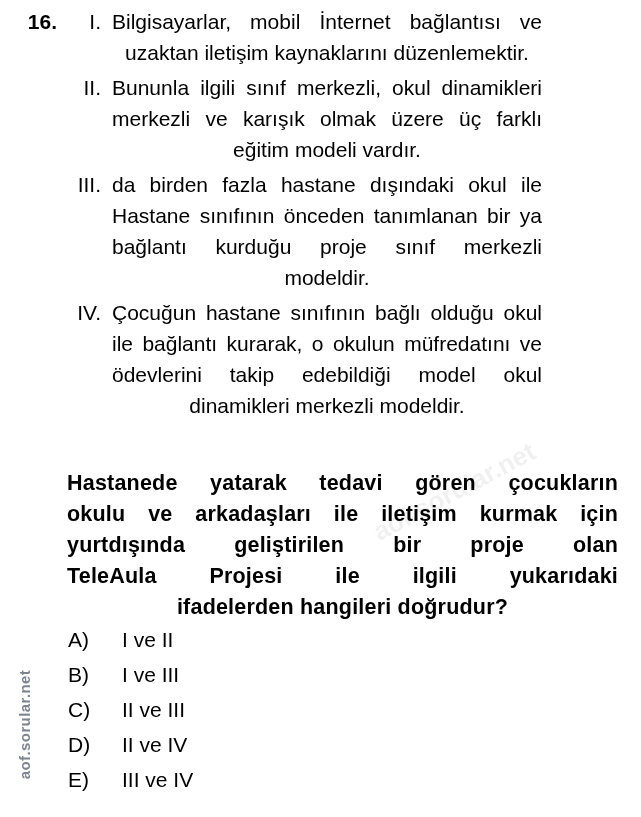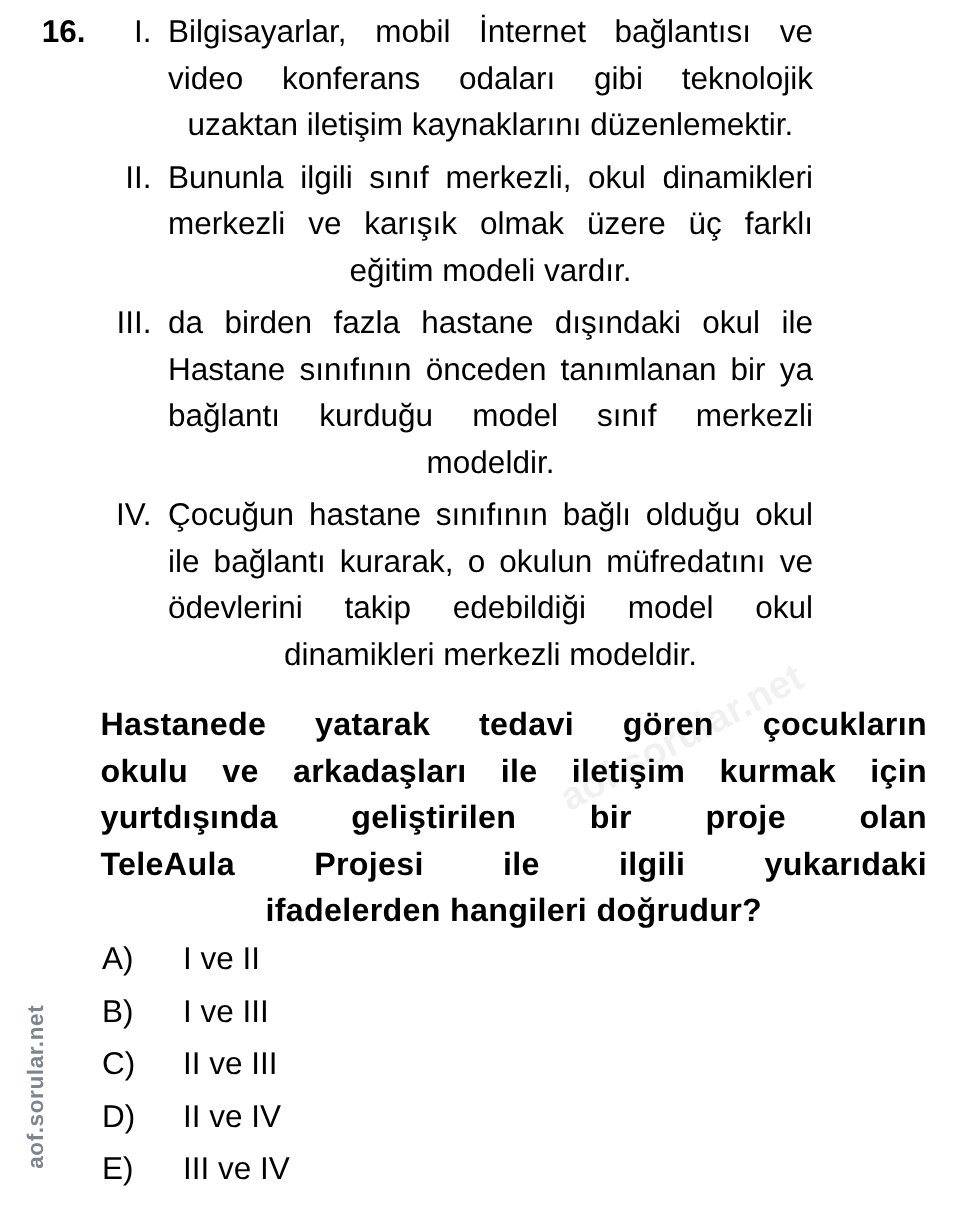--- a/index.html
+++ b/index.html
@@ -175,40 +175,39 @@
 
   <div class="wm-diagonal">aof.sorular.net</div>
 
   <div class="statements">
 
     <div class="stmt-row">
       <div class="qnum">16.</div>
       <div class="rnum">I.</div>
       <div class="stmt-text">
         <span class="jline">Bilgisayarlar, mobil İnternet bağlantısı ve</span>
-        <span class="jline">video konferans odaları gibi teknolojik</span>
         <span class="lastline">uzaktan iletişim kaynaklarını düzenlemektir.</span>
       </div>
     </div>
 
     <div class="stmt-row">
       <div class="rnum">II.</div>
       <div class="stmt-text">
         <span class="jline">Bununla ilgili sınıf merkezli, okul dinamikleri</span>
         <span class="jline">merkezli ve karışık olmak üzere üç farklı</span>
         <span class="lastline">eğitim modeli vardır.</span>
       </div>
     </div>
 
     <div class="stmt-row">
       <div class="rnum">III.</div>
       <div class="stmt-text">
         <span class="jline">da birden fazla hastane dışındaki okul ile</span>
         <span class="jline">Hastane sınıfının önceden tanımlanan bir ya</span>
-        <span class="jline">bağlantı kurduğu model sınıf merkezli</span>
+        <span class="jline">bağlantı kurduğu proje sınıf merkezli</span>
         <span class="lastline">modeldir.</span>
       </div>
     </div>
 
     <div class="stmt-row">
       <div class="rnum">IV.</div>
       <div class="stmt-text">
         <span class="jline">Çocuğun hastane sınıfının bağlı olduğu okul</span>
         <span class="jline">ile bağlantı kurarak, o okulun müfredatını ve</span>
         <span class="jline">ödevlerini takip edebildiği model okul</span>

